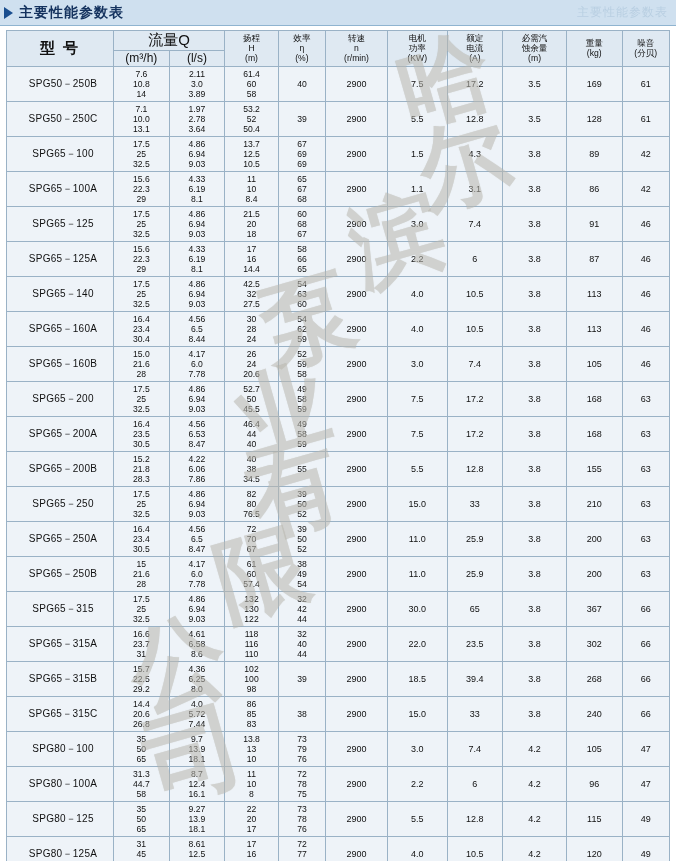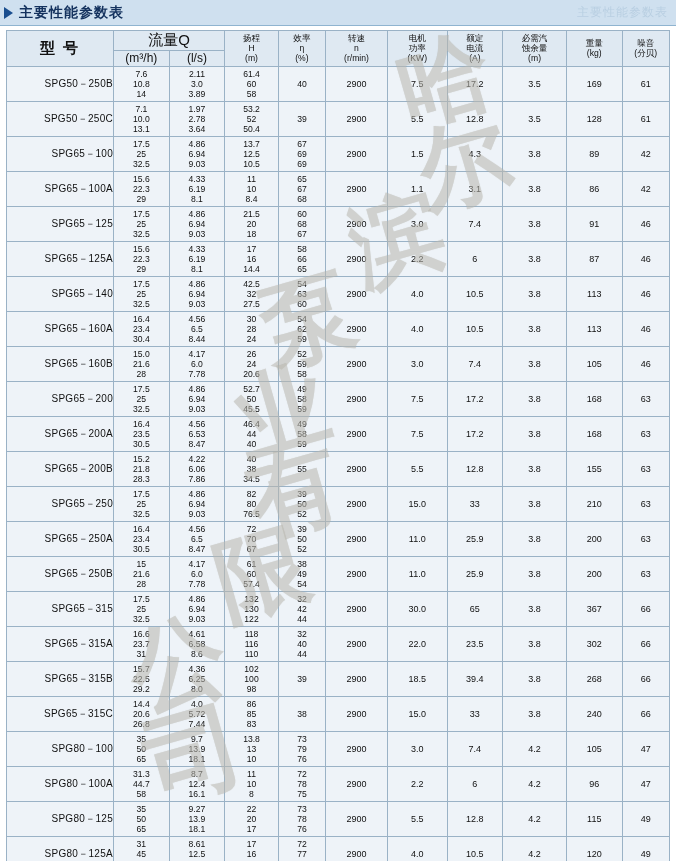--- a/index.html
+++ b/index.html
@@ -62,21 +62,21 @@
     font-weight:normal;
   }
   thead td{
     background:#dfe9f2;
     line-height:1.25;
     font-size:15px;
   }
   thead td.big{ font-size:15px; font-weight:bold; letter-spacing:2px;}
   .unit{font-size:12px;}
   tbody td{ background:#eef3f8; height:34px;}
-  tbody td.model{ font-size:10px; text-align:right; padding-left:6px; letter-spacing:0.3px;}
+  tbody td.model{ font-size:10px; text-align:center; padding-left:6px; letter-spacing:0.3px;}
   .multi{ line-height:1.18; font-size:8.6px; white-space:pre-line;}
   .watermark{
     position:absolute;
     left:0;top:0;
     width:676px;height:861px;
     pointer-events:none;
     z-index:5;
   }
   .wm-char{
     position:absolute;

